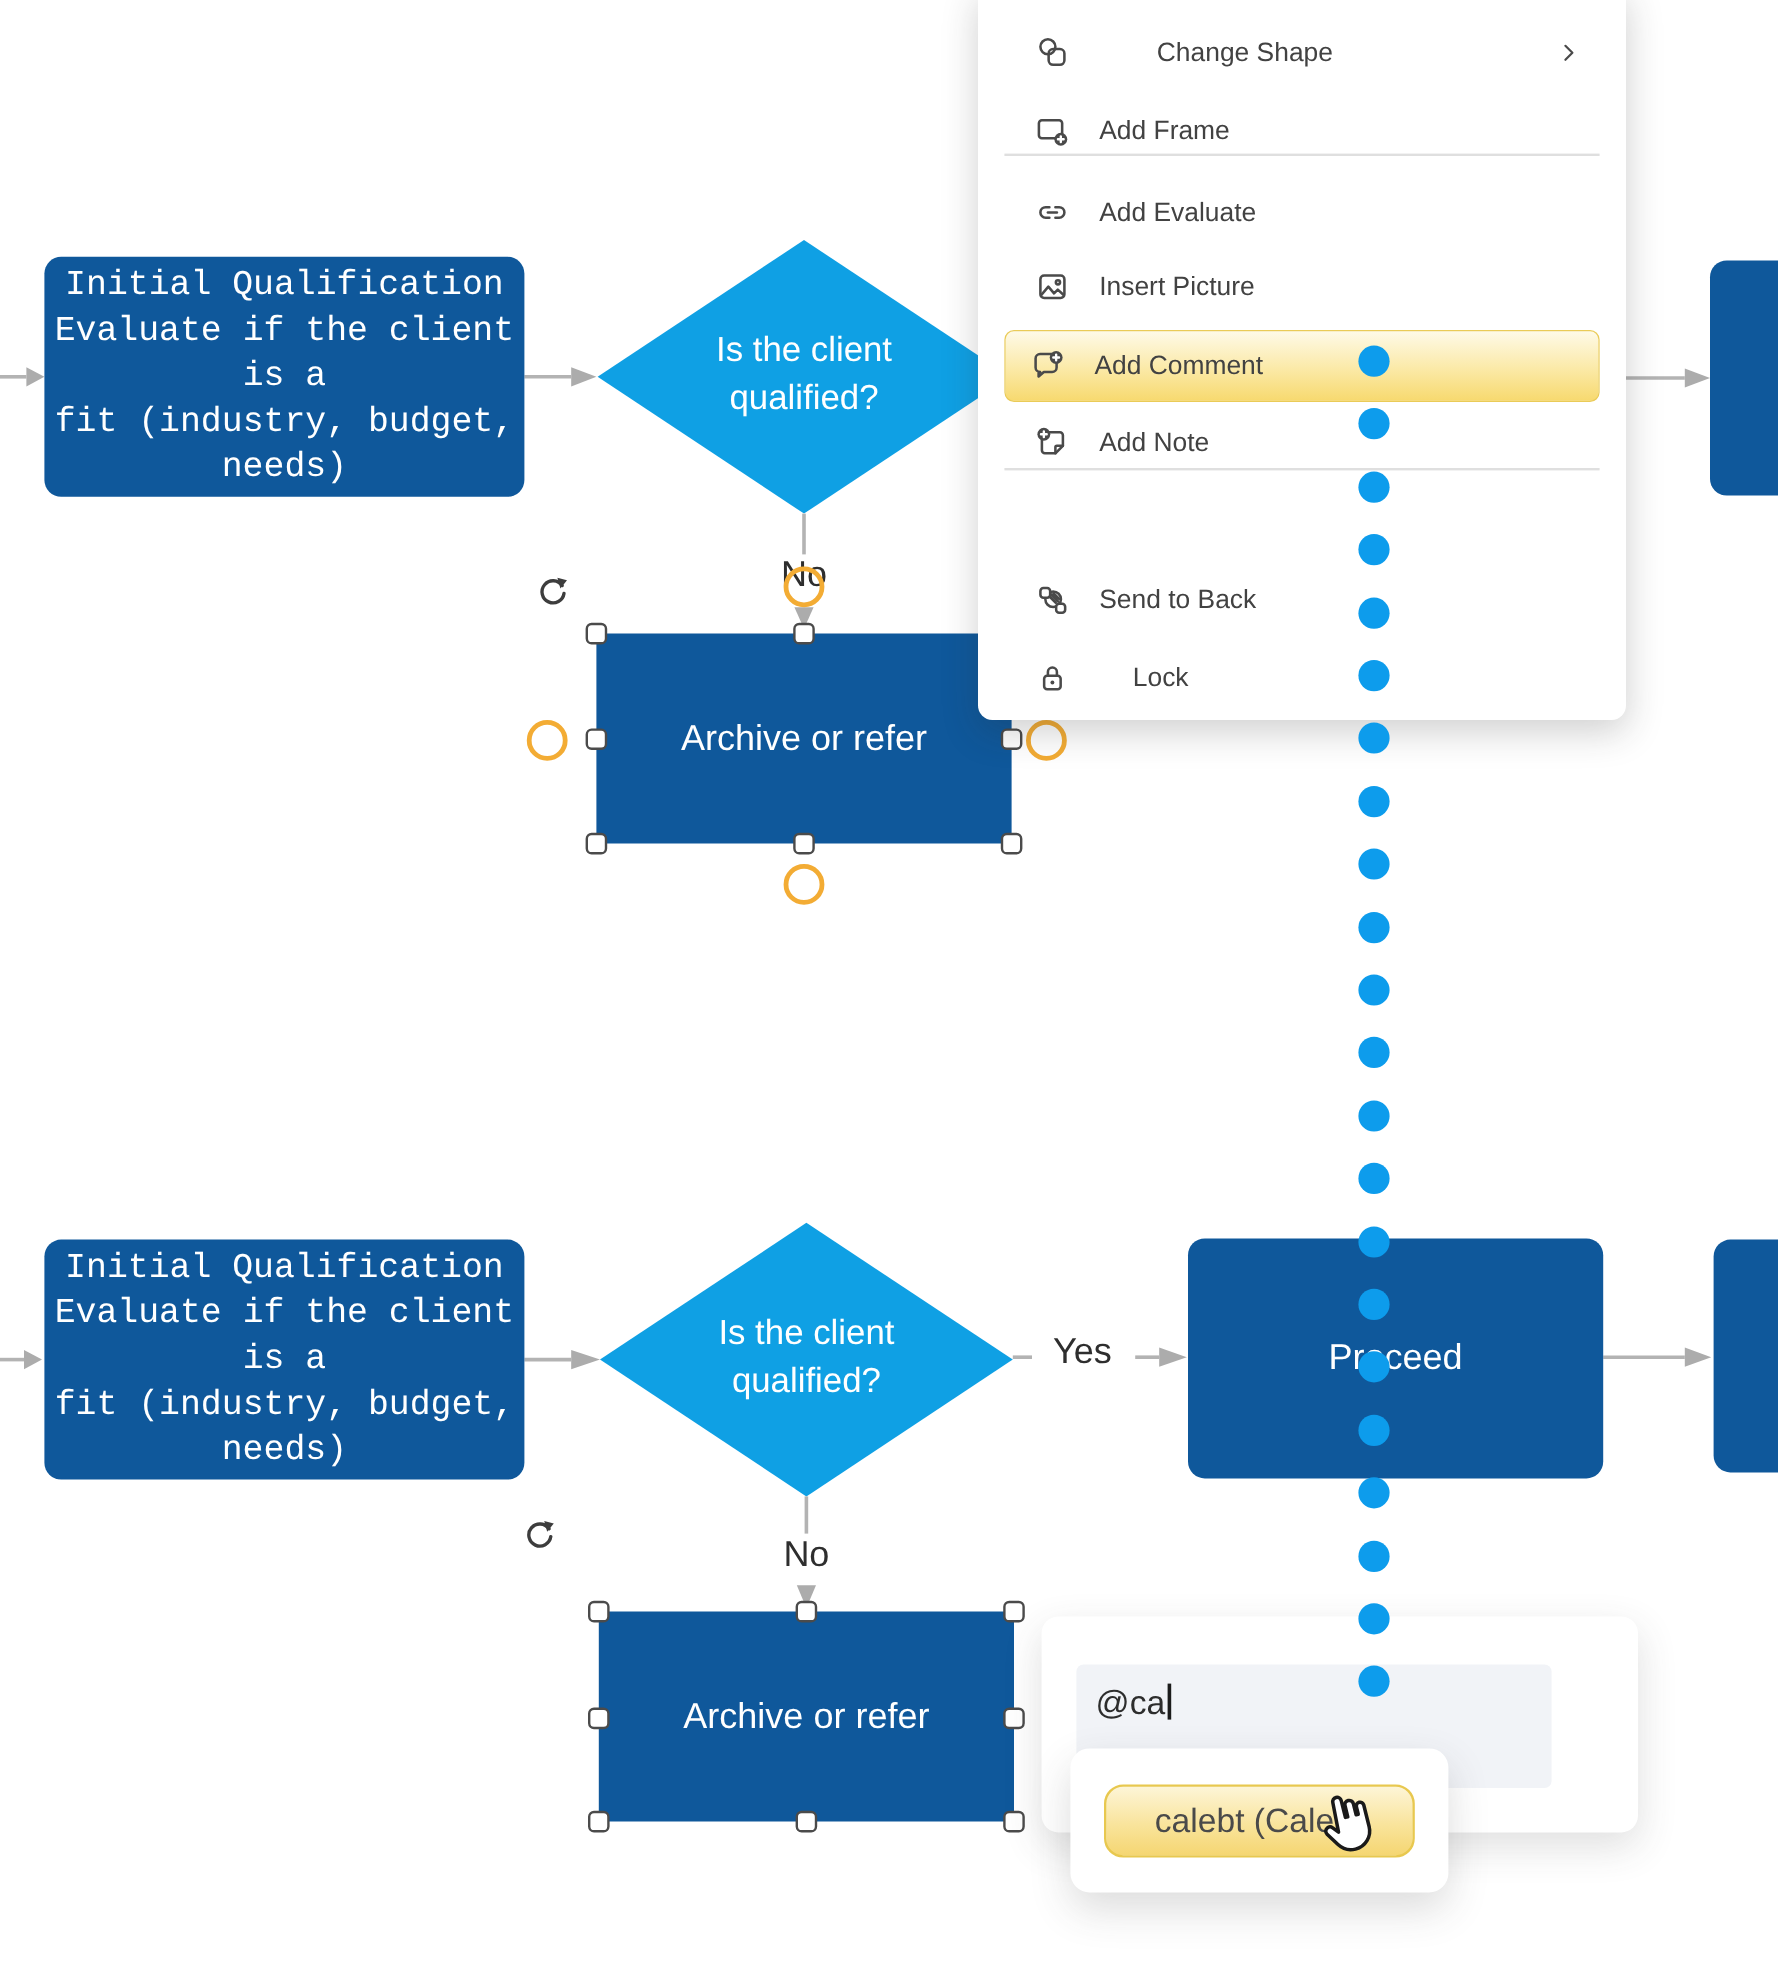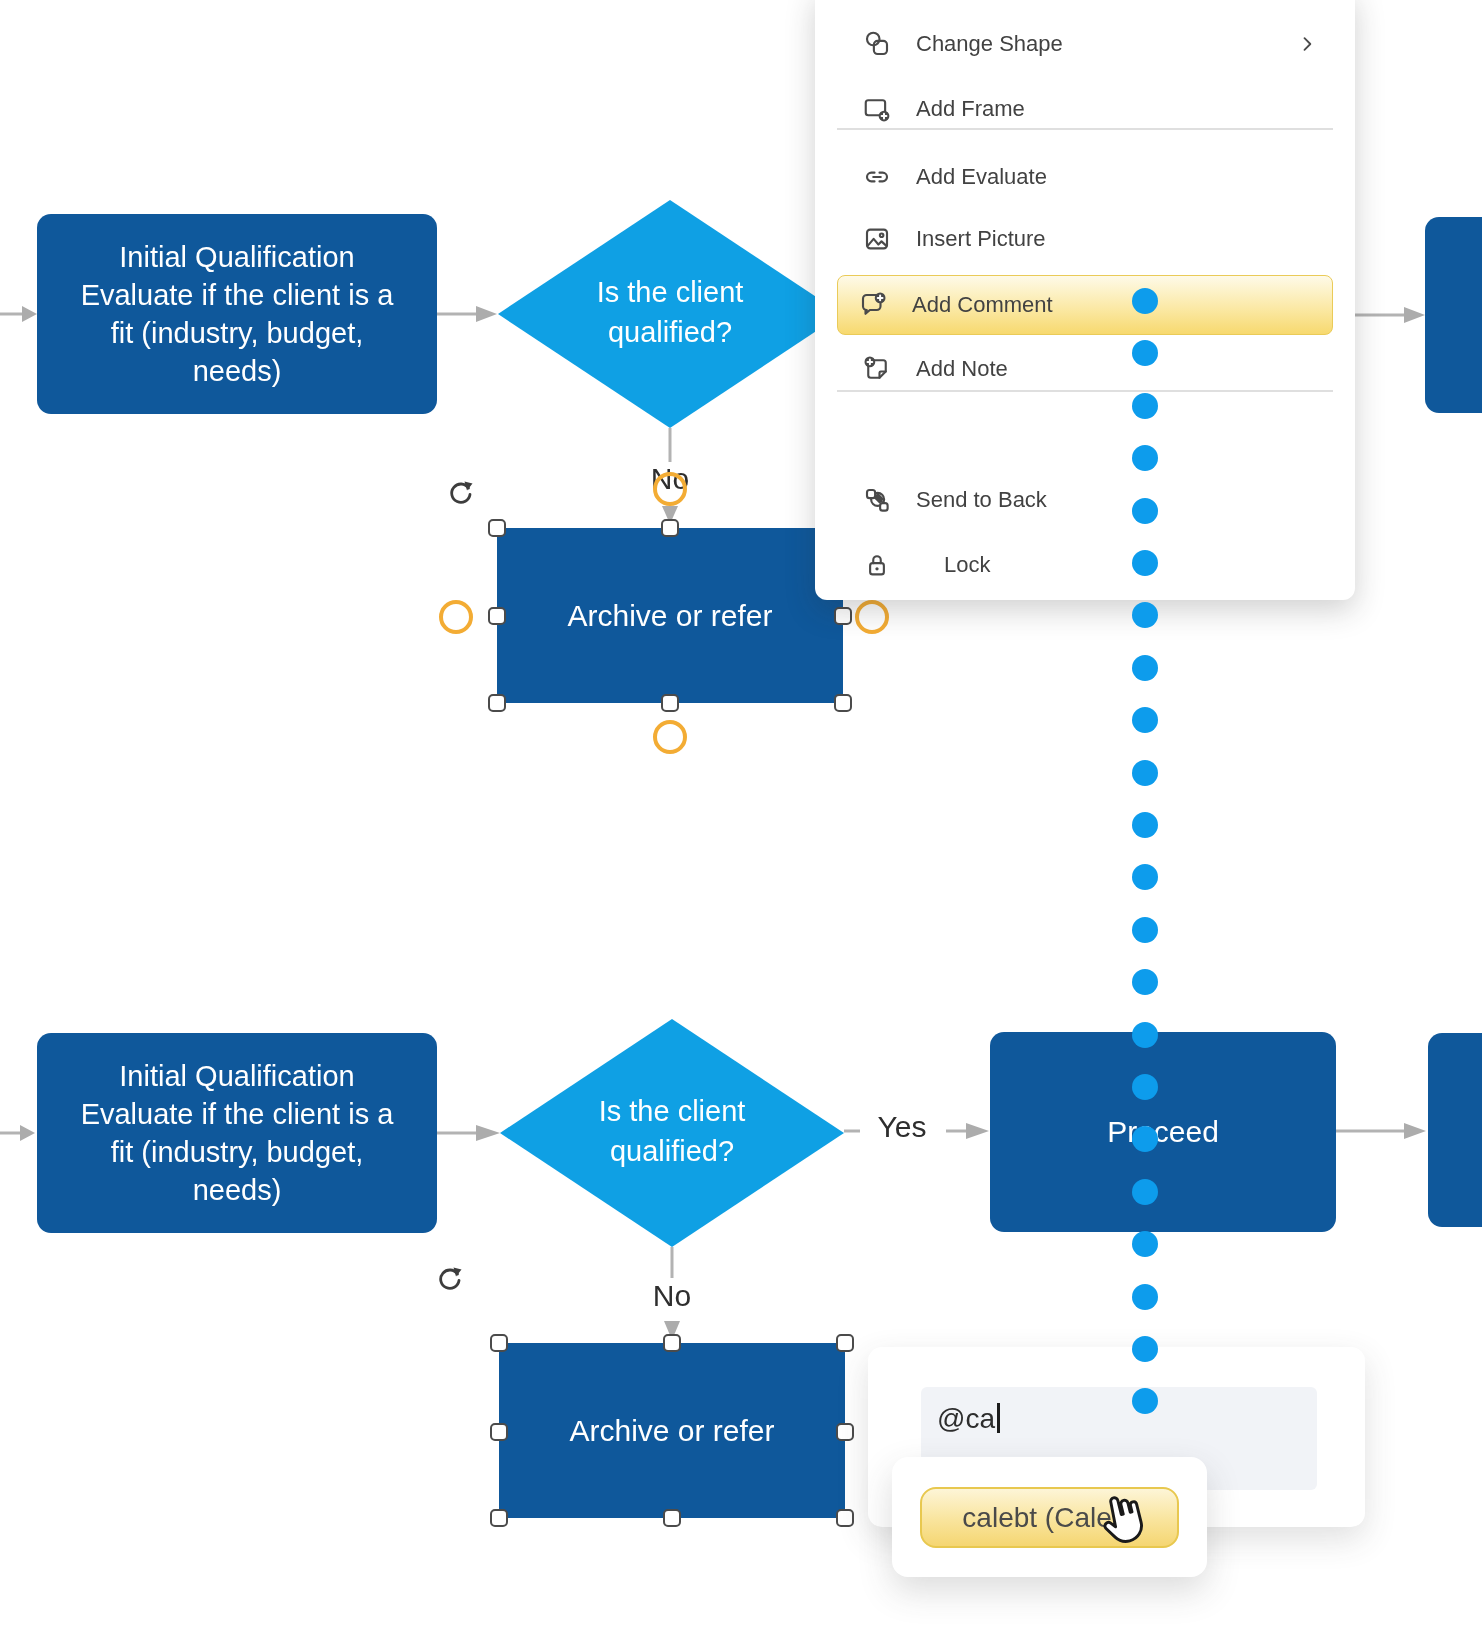--- a/index.html
+++ b/index.html
@@ -11,21 +11,21 @@
   }
   svg.underlay{position:absolute;left:0;top:0;z-index:1;}
   svg.underlay line{stroke:var(--connector);stroke-width:3;}
   svg.underlay polygon.ah{fill:var(--arrowhead);stroke:none;}
   svg.underlay polygon.diamond{fill:var(--diamond-blue);}
 
   .node{position:absolute;z-index:2;background:var(--node-blue);color:#fff;
     display:flex;align-items:center;justify-content:center;text-align:center;}
   .node.r14{border-radius:14px;}
   .node.r4{border-radius:4px;}
-  .node .lines{font-size:29px;line-height:38px;}
+  .node .lines{font-size:29px;line-height:38px;font-family:Liberation Mono, monospace;}
   .node .single{font-size:30px;}
 
   .diamond-text{position:absolute;z-index:2;width:320px;text-align:center;
     color:#fff;font-size:29px;line-height:40px;}
 
   .edge-label{position:absolute;z-index:3;color:#2e2e2e;font-size:30px;text-align:center;}
 
   .handle{position:absolute;z-index:4;width:18px;height:18px;box-sizing:border-box;
     background:#fff;border:2.5px solid #4b4b4b;border-radius:5px;}
   .ring{position:absolute;z-index:4;width:34px;height:34px;box-sizing:border-box;
@@ -42,21 +42,21 @@
   .menu-item.highlight{background:linear-gradient(180deg,#FEFAE8 0%,#FBE9A6 55%,#F7D96F 100%);
     border:1.5px solid #EACB58;padding-left:20px;}
   .menu-divider{position:absolute;left:22px;width:496px;height:1.5px;background:#DFDFDF;}
   .mi-chevron{margin-left:auto;margin-right:16px;display:flex;align-items:center;}
   .micon{stroke:#4a4a4a;fill:none;stroke-width:1.7;stroke-linecap:round;stroke-linejoin:round;}
 
   #comment-card{position:absolute;left:868px;top:1347px;width:497px;height:180px;
     background:#fff;border-radius:14px;z-index:12;box-shadow:0 12px 32px rgba(60,60,60,.16);}
   #comment-input{position:absolute;left:29px;top:40px;width:396px;height:103px;
     background:#F1F3F7;border-radius:6px;box-sizing:border-box;padding:16px 0 0 16px;
-    font-size:28px;color:#2d2d2d;margin-left:24px;}
+    font-size:28px;color:#2d2d2d;}
   .caret{display:inline-block;width:2.5px;height:30px;background:#1c1c1c;
     vertical-align:-5px;margin-left:2px;}
   #mention-dropdown{position:absolute;left:892px;top:1457px;width:315px;height:120px;
     background:#fff;border-radius:16px;z-index:13;box-shadow:0 14px 34px rgba(60,60,60,.18);}
   #mention-suggestion{position:absolute;left:28px;top:30px;width:259px;height:61px;
     box-sizing:border-box;border:2px solid #E8C84F;border-radius:16px;
     background:linear-gradient(180deg,#FDF5D7 0%,#F9E49C 55%,#F5D672 100%);
     display:flex;align-items:center;justify-content:center;
     font-size:28px;color:#4a4a4a;cursor:pointer;}
 
@@ -168,21 +168,21 @@
   <div class="handle" style="left:490px;top:1334px;"></div>
   <div class="handle" style="left:663px;top:1334px;"></div>
   <div class="handle" style="left:836px;top:1334px;"></div>
   <div class="handle" style="left:490px;top:1423px;"></div>
   <div class="handle" style="left:836px;top:1423px;"></div>
   <div class="handle" style="left:490px;top:1509px;"></div>
   <div class="handle" style="left:663px;top:1509px;"></div>
   <div class="handle" style="left:836px;top:1509px;"></div>
 
   <div id="context-menu">
-    <div class="menu-item" style="top:26px;">
+    <div class="menu-item" style="top:26px;gap:48px;">
       <span class="mi-icon">
         <svg class="micon" width="30" height="30" viewBox="0 0 24 24">
             <circle cx="9" cy="8" r="5"></circle>
             <rect x="9.5" y="9.5" width="10.5" height="10.5" rx="3"></rect>
           </svg>
       </span>
       <span class="mi-label">Change Shape</span>
       <span class="mi-chevron">
         <svg width="20" height="20" viewBox="0 0 24 24" class="micon" style="stroke-width:2.2;">
             <path d="M9 5l7 7-7 7"></path>

